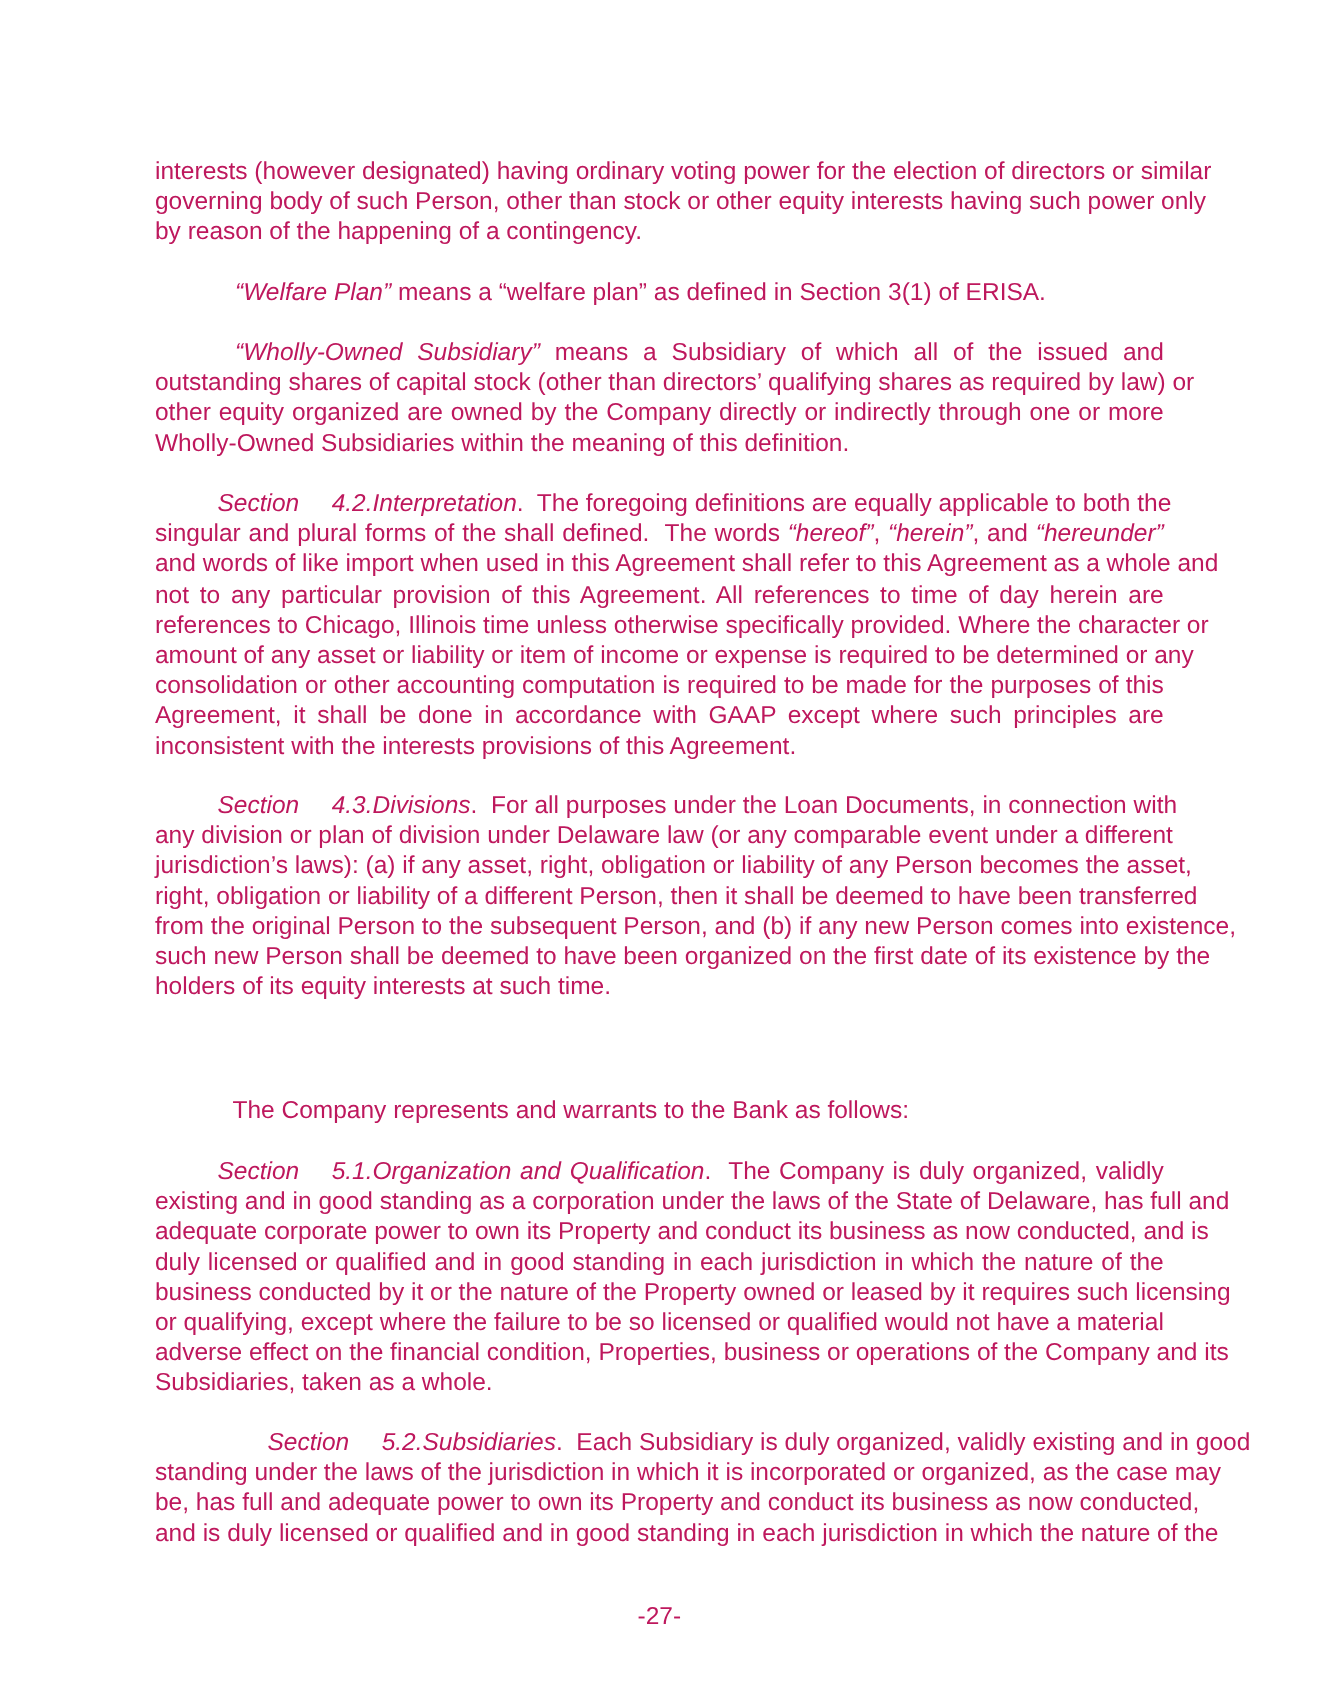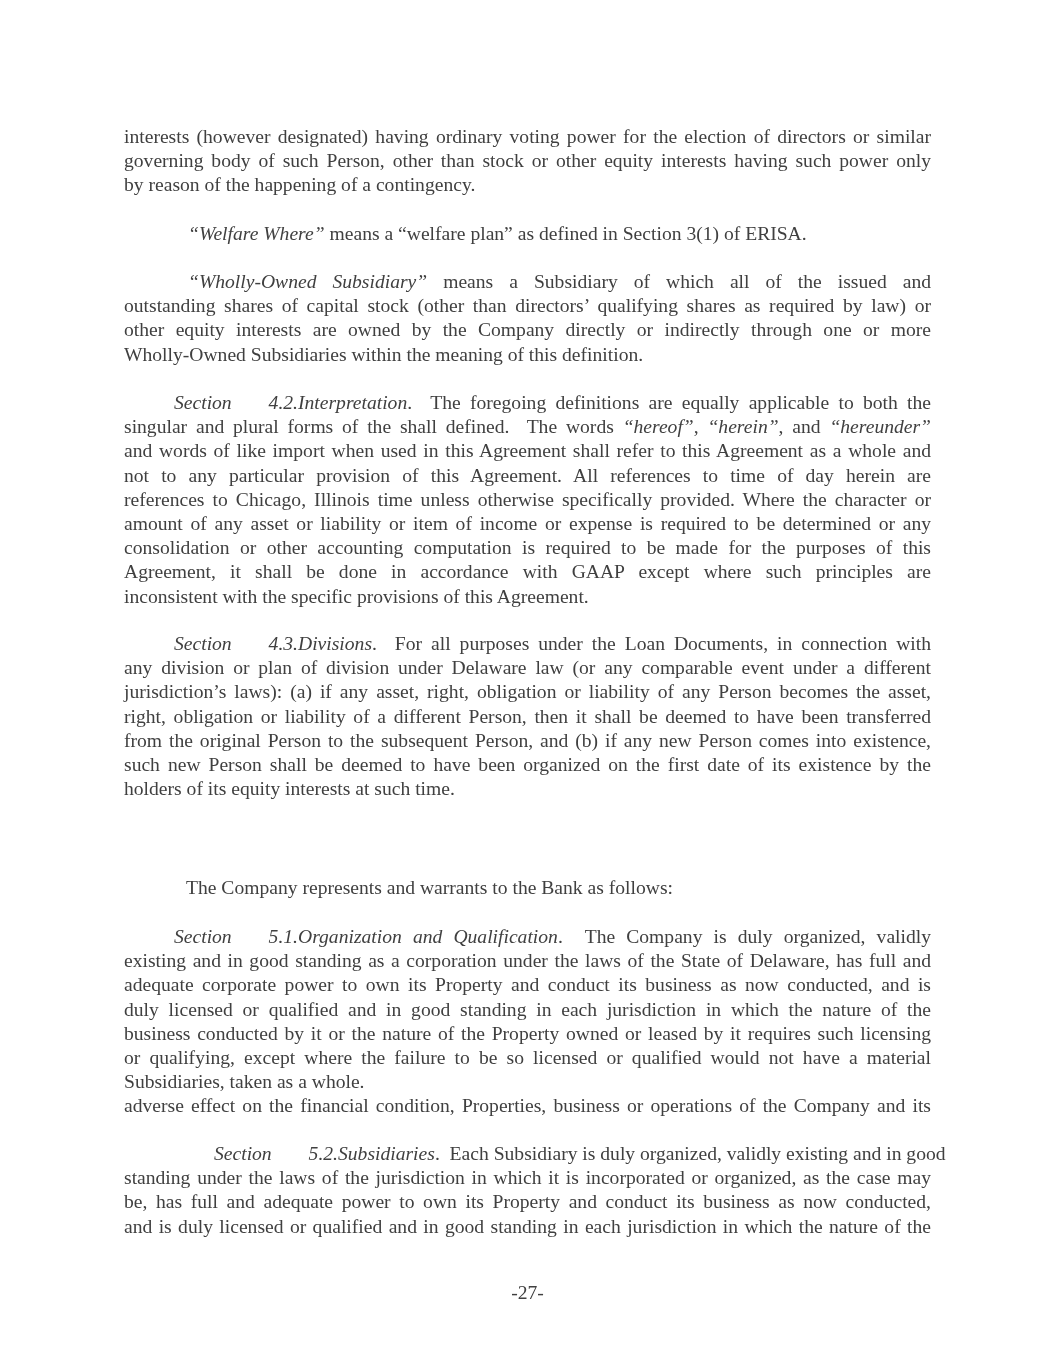--- a/index.html
+++ b/index.html
@@ -1,20 +1,20 @@
 <!DOCTYPE html>
 <html><head>
 <meta charset="utf-8">
 <style>
   html, body { margin: 0; padding: 0; background: #ffffff; }
   body { width: 1055px; height: 1365px; position: relative; overflow: hidden; }
   .page {
     position: absolute; left: 0; top: 0; width: 891px; height: 1365px;
-    background: #ffffff; color: #404040;
-    font-family: Liberation Serif, serif;
+    background: #ffffff; color: #be185d;
+    font-family: Liberation Sans, sans-serif;
     font-size: 19.6px;
   }
   .para { position: absolute; left: 124px; width: 807px; }
   .line {
     display: block; height: 24.2px; line-height: 24.2px;
     text-align: justify; text-align-last: justify; white-space: nowrap;
   }
   .line.last { text-align-last: left; }
   .indent-1 { padding-left: 64px; }
   .indent-2 { padding-left: 50px; }
@@ -31,40 +31,40 @@
 
 <div class="page">
 
   <div class="para" style="top:125px">
     <span class="line">interests (however designated) having ordinary voting power for the election of directors or similar</span>
     <span class="line">governing body of such Person, other than stock or other equity interests having such power only</span>
     <span class="line last">by reason of the happening of a contingency.</span>
   </div>
 
   <div class="para" style="top:222px">
-    <span class="line last indent-1"><i style="white-space: pre;">“Welfare Where”</i><span style="white-space: pre;"> means a “welfare plan” as defined in Section 3(1) of ERISA.</span></span>
+    <span class="line last indent-1"><i style="white-space: pre;">“Welfare Plan”</i><span style="white-space: pre;"> means a “welfare plan” as defined in Section 3(1) of ERISA.</span></span>
   </div>
 
   <div class="para" style="top:270px">
     <span class="line indent-1"><i style="white-space: pre;">“Wholly-Owned Subsidiary”</i><span style="white-space: pre;"> means a Subsidiary of which all of the issued and</span></span>
     <span class="line">outstanding shares of capital stock (other than directors’ qualifying shares as required by law) or</span>
-    <span class="line">other equity interests are owned by the Company directly or indirectly through one or more</span>
+    <span class="line">other equity organized are owned by the Company directly or indirectly through one or more</span>
     <span class="line last">Wholly-Owned Subsidiaries within the meaning of this definition.</span>
   </div>
 
   <div class="para" style="top:391px">
     <span class="line indent-2"><span class="sec-num" style="white-space: pre;">Section 4.2.</span><i style="white-space: pre;">Interpretation</i><span style="white-space: pre;">.  The foregoing definitions are equally applicable to both the</span></span>
     <span class="line"><span style="white-space: pre;">singular and plural forms of the shall defined.  The words </span><i style="white-space: pre;">“hereof”</i><span style="white-space: pre;">, </span><i style="white-space: pre;">“herein”</i><span style="white-space: pre;">, and </span><i style="white-space: pre;">“hereunder”</i></span>
     <span class="line">and words of like import when used in this Agreement shall refer to this Agreement as a whole and</span>
     <span class="line">not to any particular provision of this Agreement.  All references to time of day herein are</span>
     <span class="line">references to Chicago, Illinois time unless otherwise specifically provided.  Where the character or</span>
     <span class="line">amount of any asset or liability or item of income or expense is required to be determined or any</span>
     <span class="line">consolidation or other accounting computation is required to be made for the purposes of this</span>
     <span class="line">Agreement, it shall be done in accordance with GAAP except where such principles are</span>
-    <span class="line last">inconsistent with the specific provisions of this Agreement.</span>
+    <span class="line last">inconsistent with the interests provisions of this Agreement.</span>
   </div>
 
   <div class="para" style="top:632px">
     <span class="line indent-2"><span class="sec-num" style="white-space: pre;">Section 4.3.</span><i style="white-space: pre;">Divisions</i><span style="white-space: pre;">.  For all purposes under the Loan Documents, in connection with</span></span>
     <span class="line">any division or plan of division under Delaware law (or any comparable event under a different</span>
     <span class="line">jurisdiction’s laws): (a) if any asset, right, obligation or liability of any Person becomes the asset,</span>
     <span class="line">right, obligation or liability of a different Person, then it shall be deemed to have been transferred</span>
     <span class="line">from the original Person to the subsequent Person, and (b) if any new Person comes into existence,</span>
     <span class="line">such new Person shall be deemed to have been organized on the first date of its existence by the</span>
     <span class="line last">holders of its equity interests at such time.</span>
@@ -75,22 +75,22 @@
     <span class="line last indent-3">The Company represents and warrants to the Bank as follows:</span>
   </div>
 
   <div class="para" style="top:925px">
     <span class="line indent-2"><span class="sec-num" style="white-space: pre;">Section 5.1.</span><i style="white-space: pre;">Organization and Qualification</i><span style="white-space: pre;">.  The Company is duly organized, validly</span></span>
     <span class="line">existing and in good standing as a corporation under the laws of the State of Delaware, has full and</span>
     <span class="line">adequate corporate power to own its Property and conduct its business as now conducted, and is</span>
     <span class="line">duly licensed or qualified and in good standing in each jurisdiction in which the nature of the</span>
     <span class="line">business conducted by it or the nature of the Property owned or leased by it requires such licensing</span>
     <span class="line">or qualifying, except where the failure to be so licensed or qualified would not have a material</span>
+    <span class="line">adverse effect on the financial condition, Properties, business or operations of the Company and its</span>
     <span class="line last">Subsidiaries, taken as a whole.</span>
-    <span class="line">adverse effect on the financial condition, Properties, business or operations of the Company and its</span>
   </div>
 
   <div class="para" style="top:1142px">
     <span class="line indent-2"><span class="sec-num" style="white-space: pre; margin-left: 40px;">Section 5.2.</span><i style="white-space: pre;">Subsidiaries</i><span style="white-space: pre;">.  Each Subsidiary is duly organized, validly existing and in good</span></span>
     <span class="line">standing under the laws of the jurisdiction in which it is incorporated or organized, as the case may</span>
     <span class="line">be, has full and adequate power to own its Property and conduct its business as now conducted,</span>
     <span class="line">and is duly licensed or qualified and in good standing in each jurisdiction in which the nature of the</span>
   </div>
 
   <div class="page-number">-27-</div>

